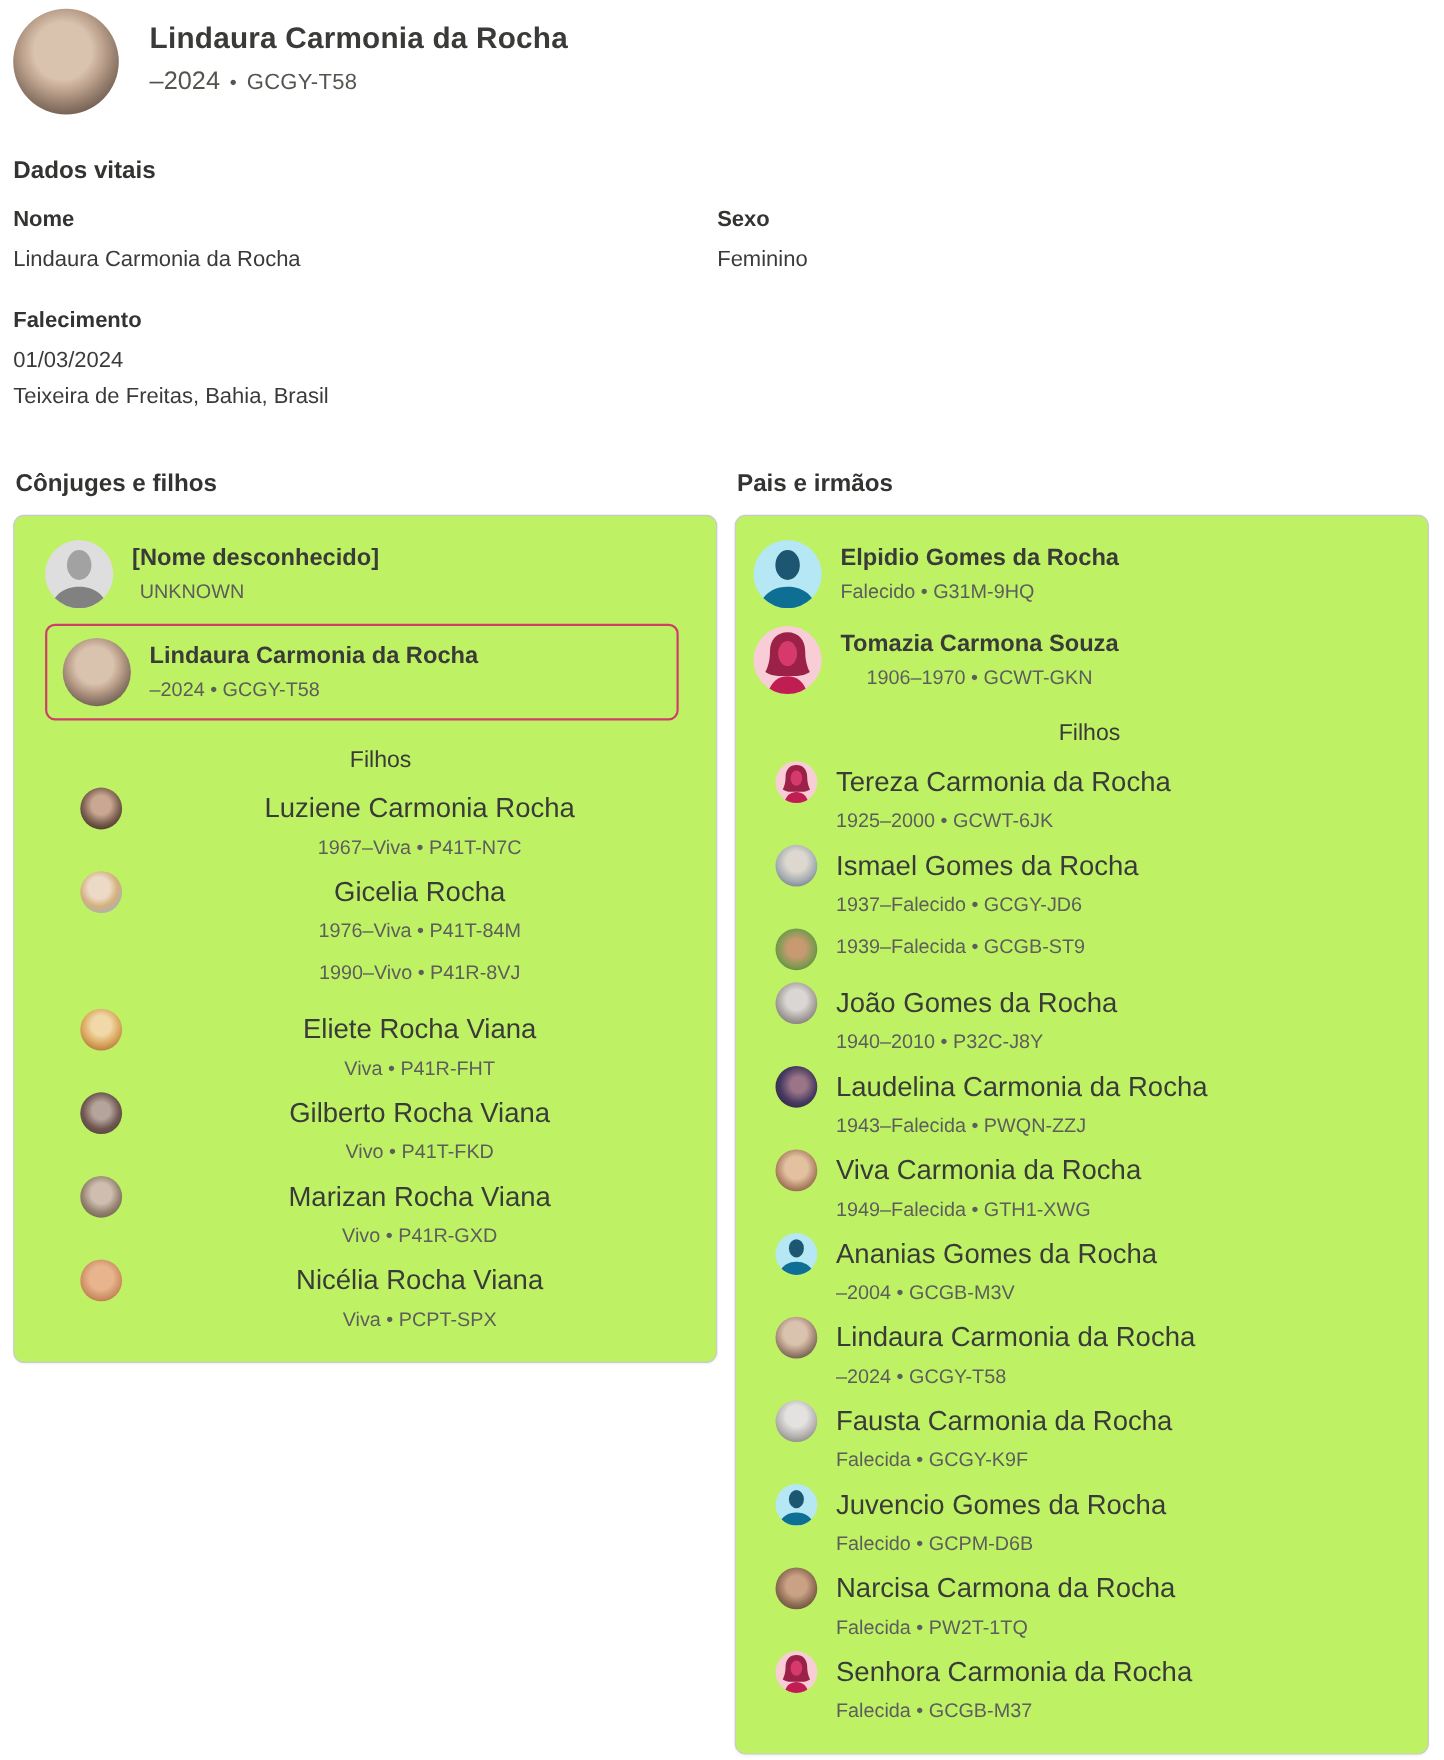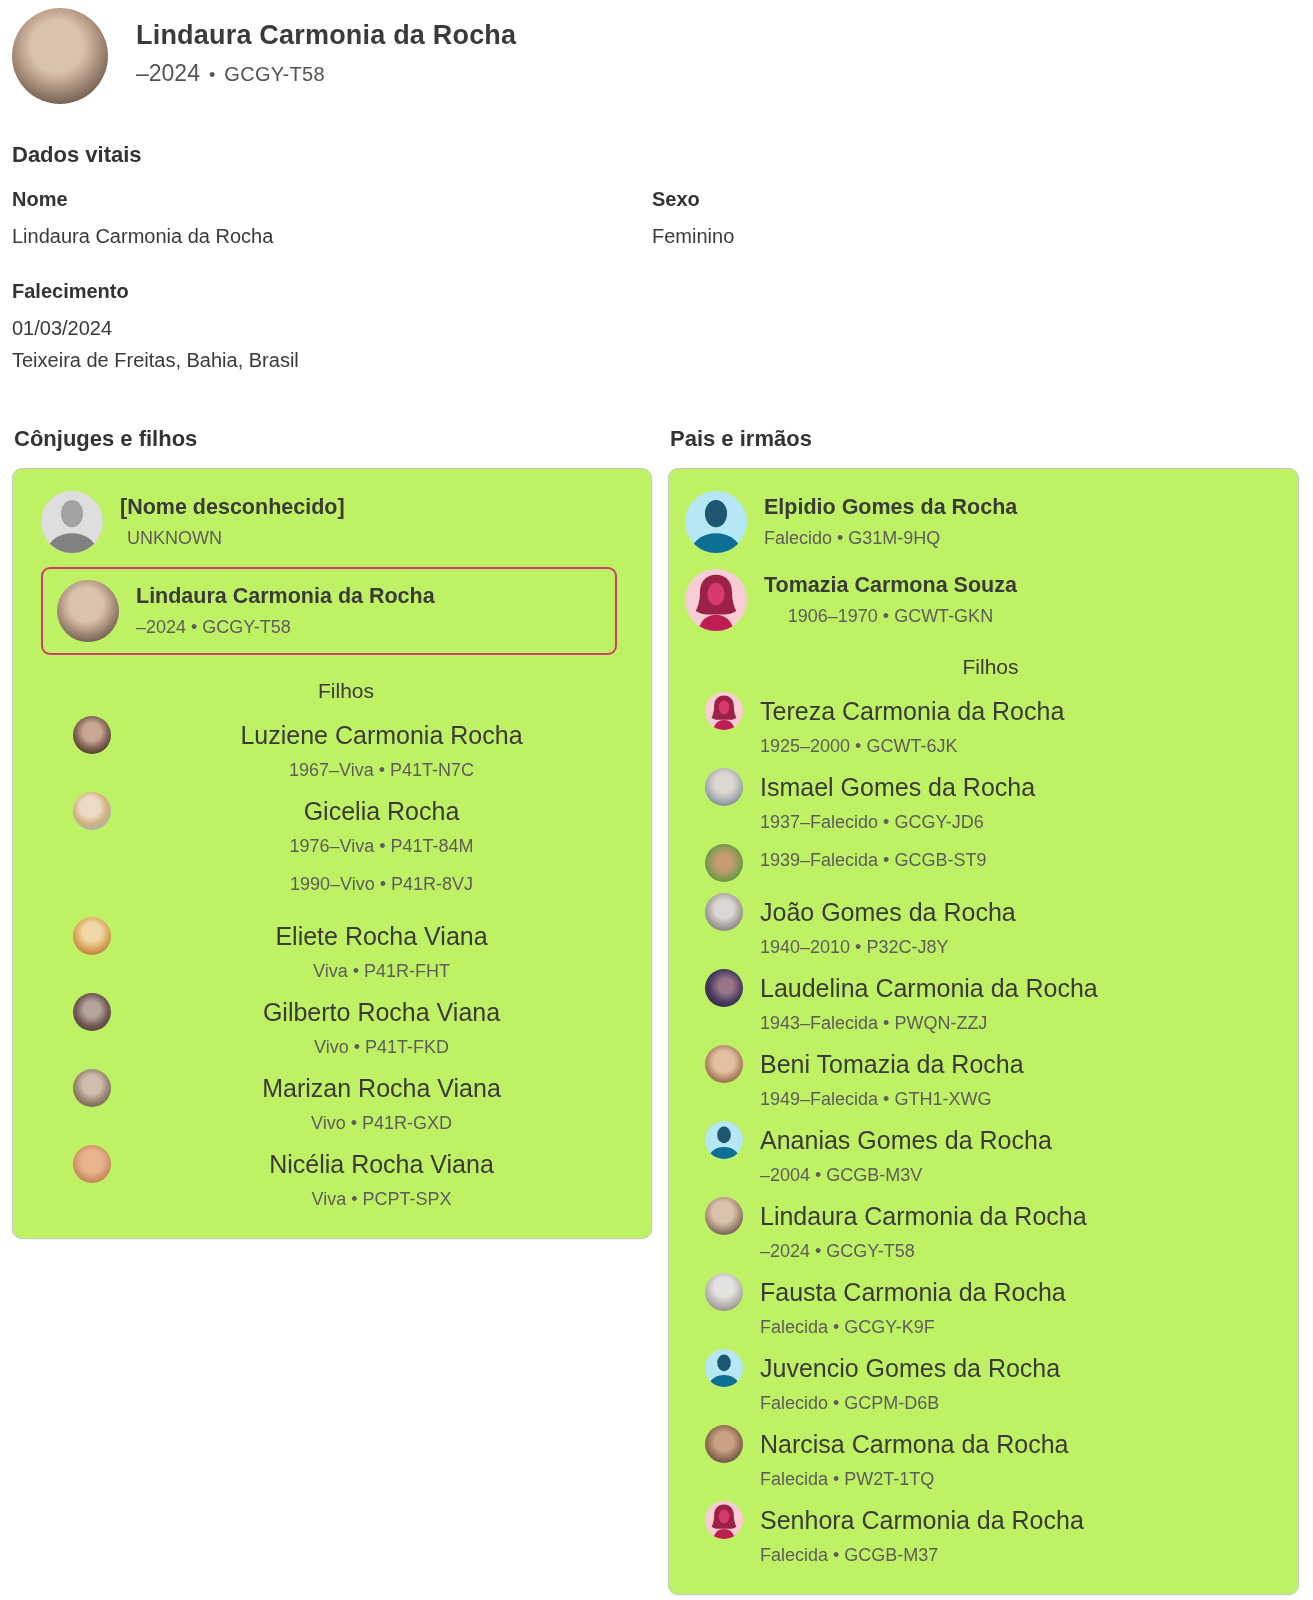--- a/index.html
+++ b/index.html
@@ -269,21 +269,21 @@
             <div class="pname">João Gomes da Rocha</div>
             <div class="psub">1940–2010 • P32C-J8Y</div>
           </div>
           <div class="prow">
             <span class="av av-sm ph-laudelina"></span>
             <div class="pname">Laudelina Carmonia da Rocha</div>
             <div class="psub">1943–Falecida • PWQN-ZZJ</div>
           </div>
           <div class="prow">
             <span class="av av-sm ph-beni"></span>
-            <div class="pname">Beni Tomazia da Rocha</div>
+            <div class="pname">Viva Carmonia da Rocha</div>
             <div class="psub">1949–Falecida • GTH1-XWG</div>
           </div>
           <div class="prow">
             <span class="av av-sm av-male">
                 <svg viewBox="0 0 48 48">
                   <use href="#sil-male"></use>
                 </svg>
               </span>
             <div class="pname">Ananias Gomes da Rocha</div>
             <div class="psub">–2004 • GCGB-M3V</div>

